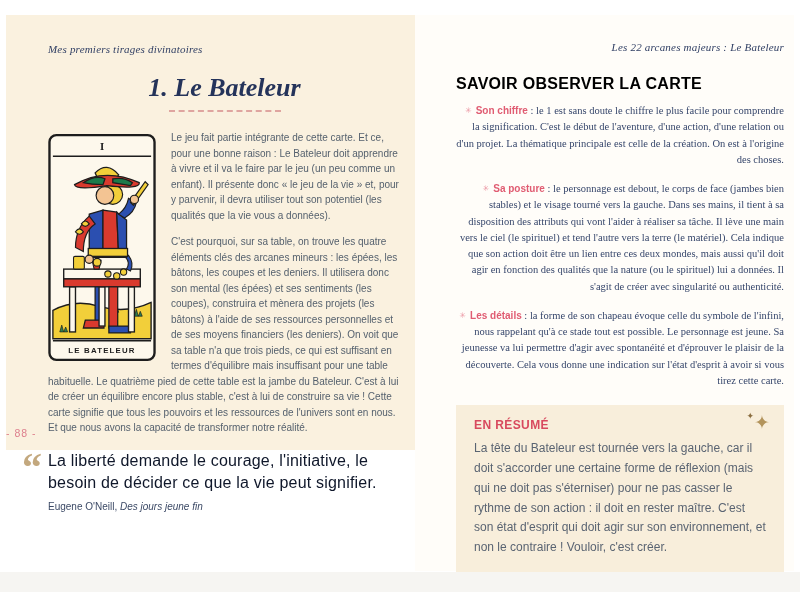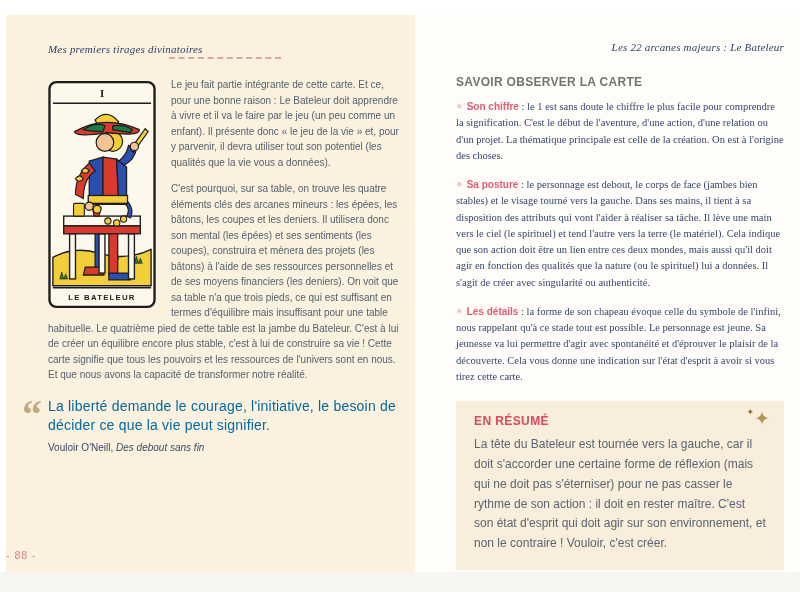--- a/index.html
+++ b/index.html
@@ -4,21 +4,21 @@
 <style>
   html,body{margin:0;padding:0;}
   body{
     width:800px;height:592px;position:relative;overflow:hidden;
     background:#ffffff;
     font-family:"Liberation Sans",sans-serif;
     -webkit-font-smoothing:antialiased;
   }
   
   .left-page{
-    position:absolute;left:6px;top:15px;width:409px;height:557px;
+    position:absolute;left:6px;top:15px;width:409px;height:435px;
     background:#faf1df;box-sizing:border-box;
     padding:24px 14px 16px 42px;
   }
   .running-header{
     font-family:"Liberation Serif",serif;font-style:italic;
     font-size:11px;color:#2f3e63;letter-spacing:.2px;
   }
   .page-title{
     font-family:"Liberation Serif",serif;font-style:italic;font-weight:bold;
     font-size:26px;color:#24335a;text-align:center;margin:16px 0 7px;
@@ -32,42 +32,42 @@
   .card-svg{
     float:left;width:108px;height:229px;margin:3px 15px 6px 0;
   }
   
   .quote-block{margin-top:14px;display:flex;align-items:flex-start;clear:none;}
   .quote-mark{
     font-family:"Liberation Serif",serif;font-weight:bold;
     font-size:40px;line-height:.8;color:#c3a87e;margin:2px 6px 0 -26px;
   }
   .quote-text{
-    font-size:14px;line-height:1.38;color:#0369a1;letter-spacing:.2px;
+    font-size:16px;line-height:1.38;color:#0f172a;letter-spacing:.2px;
   }
   .quote-attrib{font-size:10px;color:#3c4a66;margin-top:5px;}
   .quote-attrib .work{font-style:italic;}
   .page-number{
     position:absolute;bottom:11px;left:0;width:100%;
     color:#dd7f8d;font-size:10.5px;letter-spacing:1px;margin-top:32px;
   }
   
   .right-page{
     position:absolute;left:415px;top:15px;width:379px;height:556px;
     background:#fffdf9;box-sizing:border-box;
     padding:26px 10px 0 41px;
   }
   .running-header.right{text-align:right;display:block;}
   .section-title{
-    color:#737373;font-weight:bold;font-size:12px;letter-spacing:.3px;
+    color:#000000;font-weight:bold;font-size:16px;letter-spacing:.3px;
     margin:22px 0 10px;
   }
   .bullet{
     font-family:"Liberation Serif",serif;
-    font-size:10.5px;line-height:1.55;color:#36466b;margin:0 0 13px;
+    font-size:10.5px;line-height:1.55;color:#36466b;margin:0 0 13px;text-align:right;
   }
   .bullet .b-icon{
     color:#eb96a3;font-size:8px;margin-right:4px;position:relative;top:-1px;
     font-family:"Liberation Sans",sans-serif;
   }
   .bullet .b-label{
     font-family:"Liberation Sans",sans-serif;font-weight:bold;
     color:#e05c72;font-size:10px;
   }
   .summary-box{
@@ -89,20 +89,21 @@
   .footer-strip{
     position:absolute;left:0;bottom:0;width:800px;height:20px;background:#f6f5f2;
   }
 </style>
 </head>
 <body>
 
 <div class="left-page">
   <span class="running-header">Mes premiers tirages divinatoires</span>
 
+  <div class="page-title">1. Le Bateleur</div>
   <div class="title-underline"></div>
 
   <div class="left-body">
 
     <svg class="card-svg" viewBox="0 0 110 232">
       <rect x="1.5" y="1.5" width="107" height="229" rx="7" fill="#fdf8ec" stroke="#1d1d1d" stroke-width="2.4"></rect>
 
       <line x1="5" y1="23" x2="105" y2="23" stroke="#1d1d1d" stroke-width="1.6"></line>
       <text x="55" y="17" text-anchor="middle" font-family="Liberation Serif,serif" font-size="11" font-weight="bold" fill="#1d1d1d">I</text>
 
@@ -172,21 +173,21 @@
       <text x="55" y="223" text-anchor="middle" font-family="Liberation Sans,sans-serif" font-size="8" font-weight="bold" letter-spacing="1.2" fill="#1d1d1d">LE BATELEUR</text>
     </svg>
 
     <p>Le jeu fait partie intégrante de cette carte. Et ce, pour une bonne raison : Le Bateleur doit apprendre à vivre et il va le faire par le jeu (un peu comme un enfant). Il présente donc « le jeu de la vie » et, pour y parvenir, il devra utiliser tout son potentiel (les qualités que la vie vous a données).</p>
     <p>C'est pourquoi, sur sa table, on trouve les quatre éléments clés des arcanes mineurs : les épées, les bâtons, les coupes et les deniers. Il utilisera donc son mental (les épées) et ses sentiments (les coupes), construira et mènera des projets (les bâtons) à l'aide de ses ressources personnelles et de ses moyens financiers (les deniers). On voit que sa table n'a que trois pieds, ce qui est suffisant en termes d'équilibre mais insuffisant pour une table habituelle. Le quatrième pied de cette table est la jambe du Bateleur. C'est à lui de créer un équilibre encore plus stable, c'est à lui de construire sa vie ! Cette carte signifie que tous les pouvoirs et les ressources de l'univers sont en nous. Et que nous avons la capacité de transformer notre réalité.</p>
 
     <div class="quote-block">
       <span class="quote-mark">“</span>
       <div>
         <div class="quote-text">La liberté demande le courage, l'initiative, le besoin de décider ce que la vie peut signifier.</div>
-        <div class="quote-attrib"><span>Vouloir O'Neill, </span><span class="work">Des debout sans fin</span></div>
+        <div class="quote-attrib"><span>Eugene O'Neill, </span><span class="work">Des jours jeune fin</span></div>
       </div>
     </div>
   </div>
 
   <div class="page-number">- 88 -</div>
 </div>
 
 <div class="right-page">
   <span class="running-header right">Les 22 arcanes majeurs : Le Bateleur</span>
 

